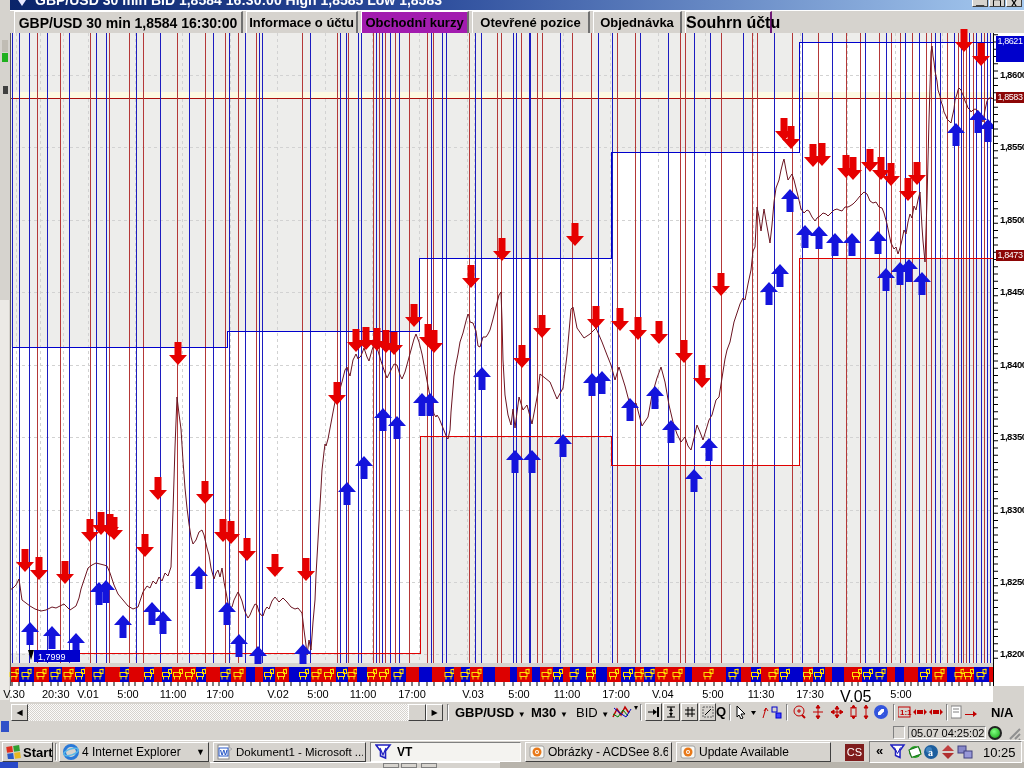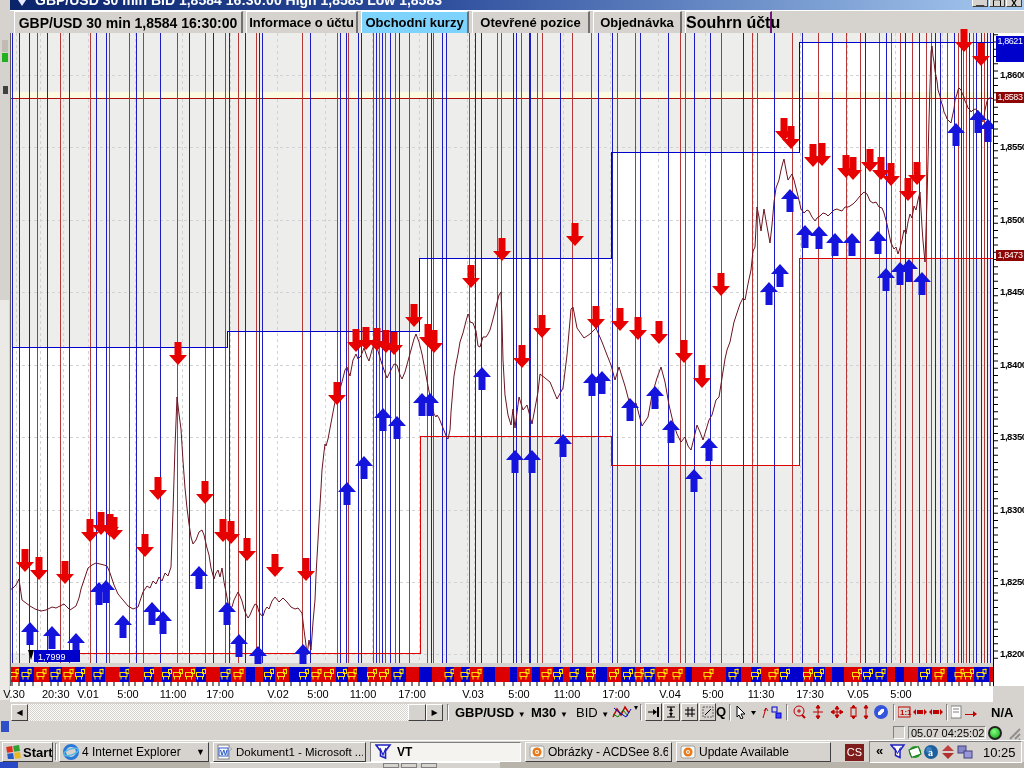--- a/index.html
+++ b/index.html
@@ -16,21 +16,21 @@
 <div class="abs" style="left:35px;top:-8px;color:#fff;font-size:14px;font-weight:bold;line-height:16px;white-space:nowrap;letter-spacing:0px">GBP/USD 30 min BID 1,8584 16:30:00 High 1,8585 Low 1,8583</div>
 <div class="abs" style="left:16px;top:0px;width:12px;height:9px;overflow:hidden">
     <div style="width:0;height:0;border-left:6px solid transparent;border-right:6px solid transparent;border-top:9px solid #e8e8ff;margin-top:-3px"></div>
   </div>
 <div class="abs btn" style="left:972px;top:-8px;width:16px;height:15px;font-size:10px;font-weight:bold;text-align:center;line-height:20px;overflow:hidden">▂</div>
 <div class="abs btn" style="left:989px;top:-8px;width:16px;height:15px;font-size:10px;font-weight:bold;text-align:center;line-height:20px;overflow:hidden">▢</div>
 <div class="abs btn" style="left:1006px;top:-8px;width:16px;height:15px;font-size:10px;font-weight:bold;text-align:center;line-height:20px;overflow:hidden">x</div>
 <div class="abs" style="left:10px;top:10px;width:1014px;height:23px;background:#d6d3ce;border-top:1px solid #fff"></div>
 <div class="abs" style="left:14px;top:11px;width:229px;height:22px;background:#d6d3ce;border-top:1px solid #fff;border-left:1px solid #fff;border-right:2px solid #707070;font-weight:bold;font-size:14px;text-align:center;line-height:22px;white-space:nowrap">GBP/USD 30 min 1,8584 16:30:00</div>
 <div class="abs" style="left:246px;top:11px;width:112px;height:28px;background:#d6d3ce;border-top:1px solid #fff;border-left:1px solid #fff;border-right:2px solid #707070;font-weight:bold;font-size:13px;text-align:center;line-height:22px;white-space:nowrap">Informace o účtu</div>
-<div class="abs" style="left:361px;top:11px;width:108px;height:22px;background:#7dd3fc;border-top:1px solid #fff;border-left:1px solid #fff;border-right:2px solid #707070;font-weight:bold;font-size:13px;text-align:center;line-height:22px;white-space:nowrap">Obchodní kurzy</div>
+<div class="abs" style="left:361px;top:11px;width:108px;height:22px;background:#a21caf;border-top:1px solid #fff;border-left:1px solid #fff;border-right:2px solid #707070;font-weight:bold;font-size:13px;text-align:center;line-height:22px;white-space:nowrap">Obchodní kurzy</div>
 <div class="abs" style="left:472px;top:11px;width:118px;height:22px;background:#d6d3ce;border-top:1px solid #fff;border-left:1px solid #fff;border-right:2px solid #707070;font-weight:bold;font-size:13px;text-align:center;line-height:22px;white-space:nowrap">Otevřené pozice</div>
 <div class="abs" style="left:593px;top:11px;width:89px;height:22px;background:#d6d3ce;border-top:1px solid #fff;border-left:1px solid #fff;border-right:2px solid #707070;font-weight:bold;font-size:13px;text-align:center;line-height:22px;white-space:nowrap">Objednávka</div>
 <div class="abs" style="left:685px;top:11px;width:87px;height:22px;background:#d6d3ce;border-top:1px solid #fff;border-left:1px solid #fff;border-right:2px solid #701a75;font-weight:bold;font-size:16px;text-align:center;line-height:22px;white-space:nowrap">Souhrn účtu</div>
 <svg width="1024" height="768" style="position:absolute;left:0;top:0">
     <rect x="10" y="33" width="983" height="630" fill="#ffffff"></rect>
     <rect x="10" y="33" width="217" height="314" fill="#ededeb"></rect>
     <rect x="227" y="33" width="192" height="298" fill="#ededeb"></rect>
     <rect x="419" y="33" width="192" height="225" fill="#ededeb"></rect>
     <rect x="611" y="33" width="188" height="119" fill="#ededeb"></rect>
     <rect x="799" y="33" width="194" height="9" fill="#ededeb"></rect>
@@ -999,25 +999,25 @@
 <div class="abs" style="left:155px;top:688px;width:36px;text-align:center;font-size:11px;color:#000">11:00</div>
 <div class="abs" style="left:202px;top:688px;width:36px;text-align:center;font-size:11px;color:#000">17:00</div>
 <div class="abs" style="left:260px;top:688px;width:36px;text-align:center;font-size:11px;color:#000">V.02</div>
 <div class="abs" style="left:300px;top:688px;width:36px;text-align:center;font-size:11px;color:#000">5:00</div>
 <div class="abs" style="left:345px;top:688px;width:36px;text-align:center;font-size:11px;color:#000">11:00</div>
 <div class="abs" style="left:394px;top:688px;width:36px;text-align:center;font-size:11px;color:#000">17:00</div>
 <div class="abs" style="left:455px;top:688px;width:36px;text-align:center;font-size:11px;color:#000">V.03</div>
 <div class="abs" style="left:501px;top:688px;width:36px;text-align:center;font-size:11px;color:#000">5:00</div>
 <div class="abs" style="left:549px;top:688px;width:36px;text-align:center;font-size:11px;color:#000">11:00</div>
 <div class="abs" style="left:598px;top:688px;width:36px;text-align:center;font-size:11px;color:#000">17:00</div>
-<div class="abs" style="left:652px;top:688px;width:36px;text-align:center;font-size:11px;color:#000">V.04</div>
+<div class="abs" style="left:652px;top:688px;width:36px;text-align:left;font-size:11px;color:#000">V.04</div>
 <div class="abs" style="left:695px;top:688px;width:36px;text-align:center;font-size:11px;color:#000">5:00</div>
 <div class="abs" style="left:743px;top:688px;width:36px;text-align:center;font-size:11px;color:#000">11:30</div>
 <div class="abs" style="left:792px;top:688px;width:36px;text-align:center;font-size:11px;color:#000">17:30</div>
-<div class="abs" style="left:840px;top:688px;width:36px;text-align:center;font-size:11px;color:#000">V.05</div>
+<div class="abs" style="left:840px;top:688px;width:36px;font-size:16px;color:#000">V.05</div>
 <div class="abs" style="left:883px;top:688px;width:36px;text-align:center;font-size:11px;color:#000">5:00</div>
 <div class="abs" style="left:10px;top:702px;width:1014px;height:22px;background:#d6d3ce"></div>
 <div class="abs btn" style="left:11px;top:704px;width:17px;height:17px;font-size:8px;text-align:center;line-height:16px;color:#000">◀</div>
 <svg class="abs" style="left:28px;top:704px" width="380" height="17">
     <defs>
       <pattern id="dth" width="2" height="2" patternUnits="userSpaceOnUse">
         <rect width="2" height="2" fill="#fcfbfa"></rect>
         <rect width="1" height="1" fill="#d6d3ce"></rect>
         <rect x="1" y="1" width="1" height="1" fill="#d6d3ce"></rect>
       </pattern>

